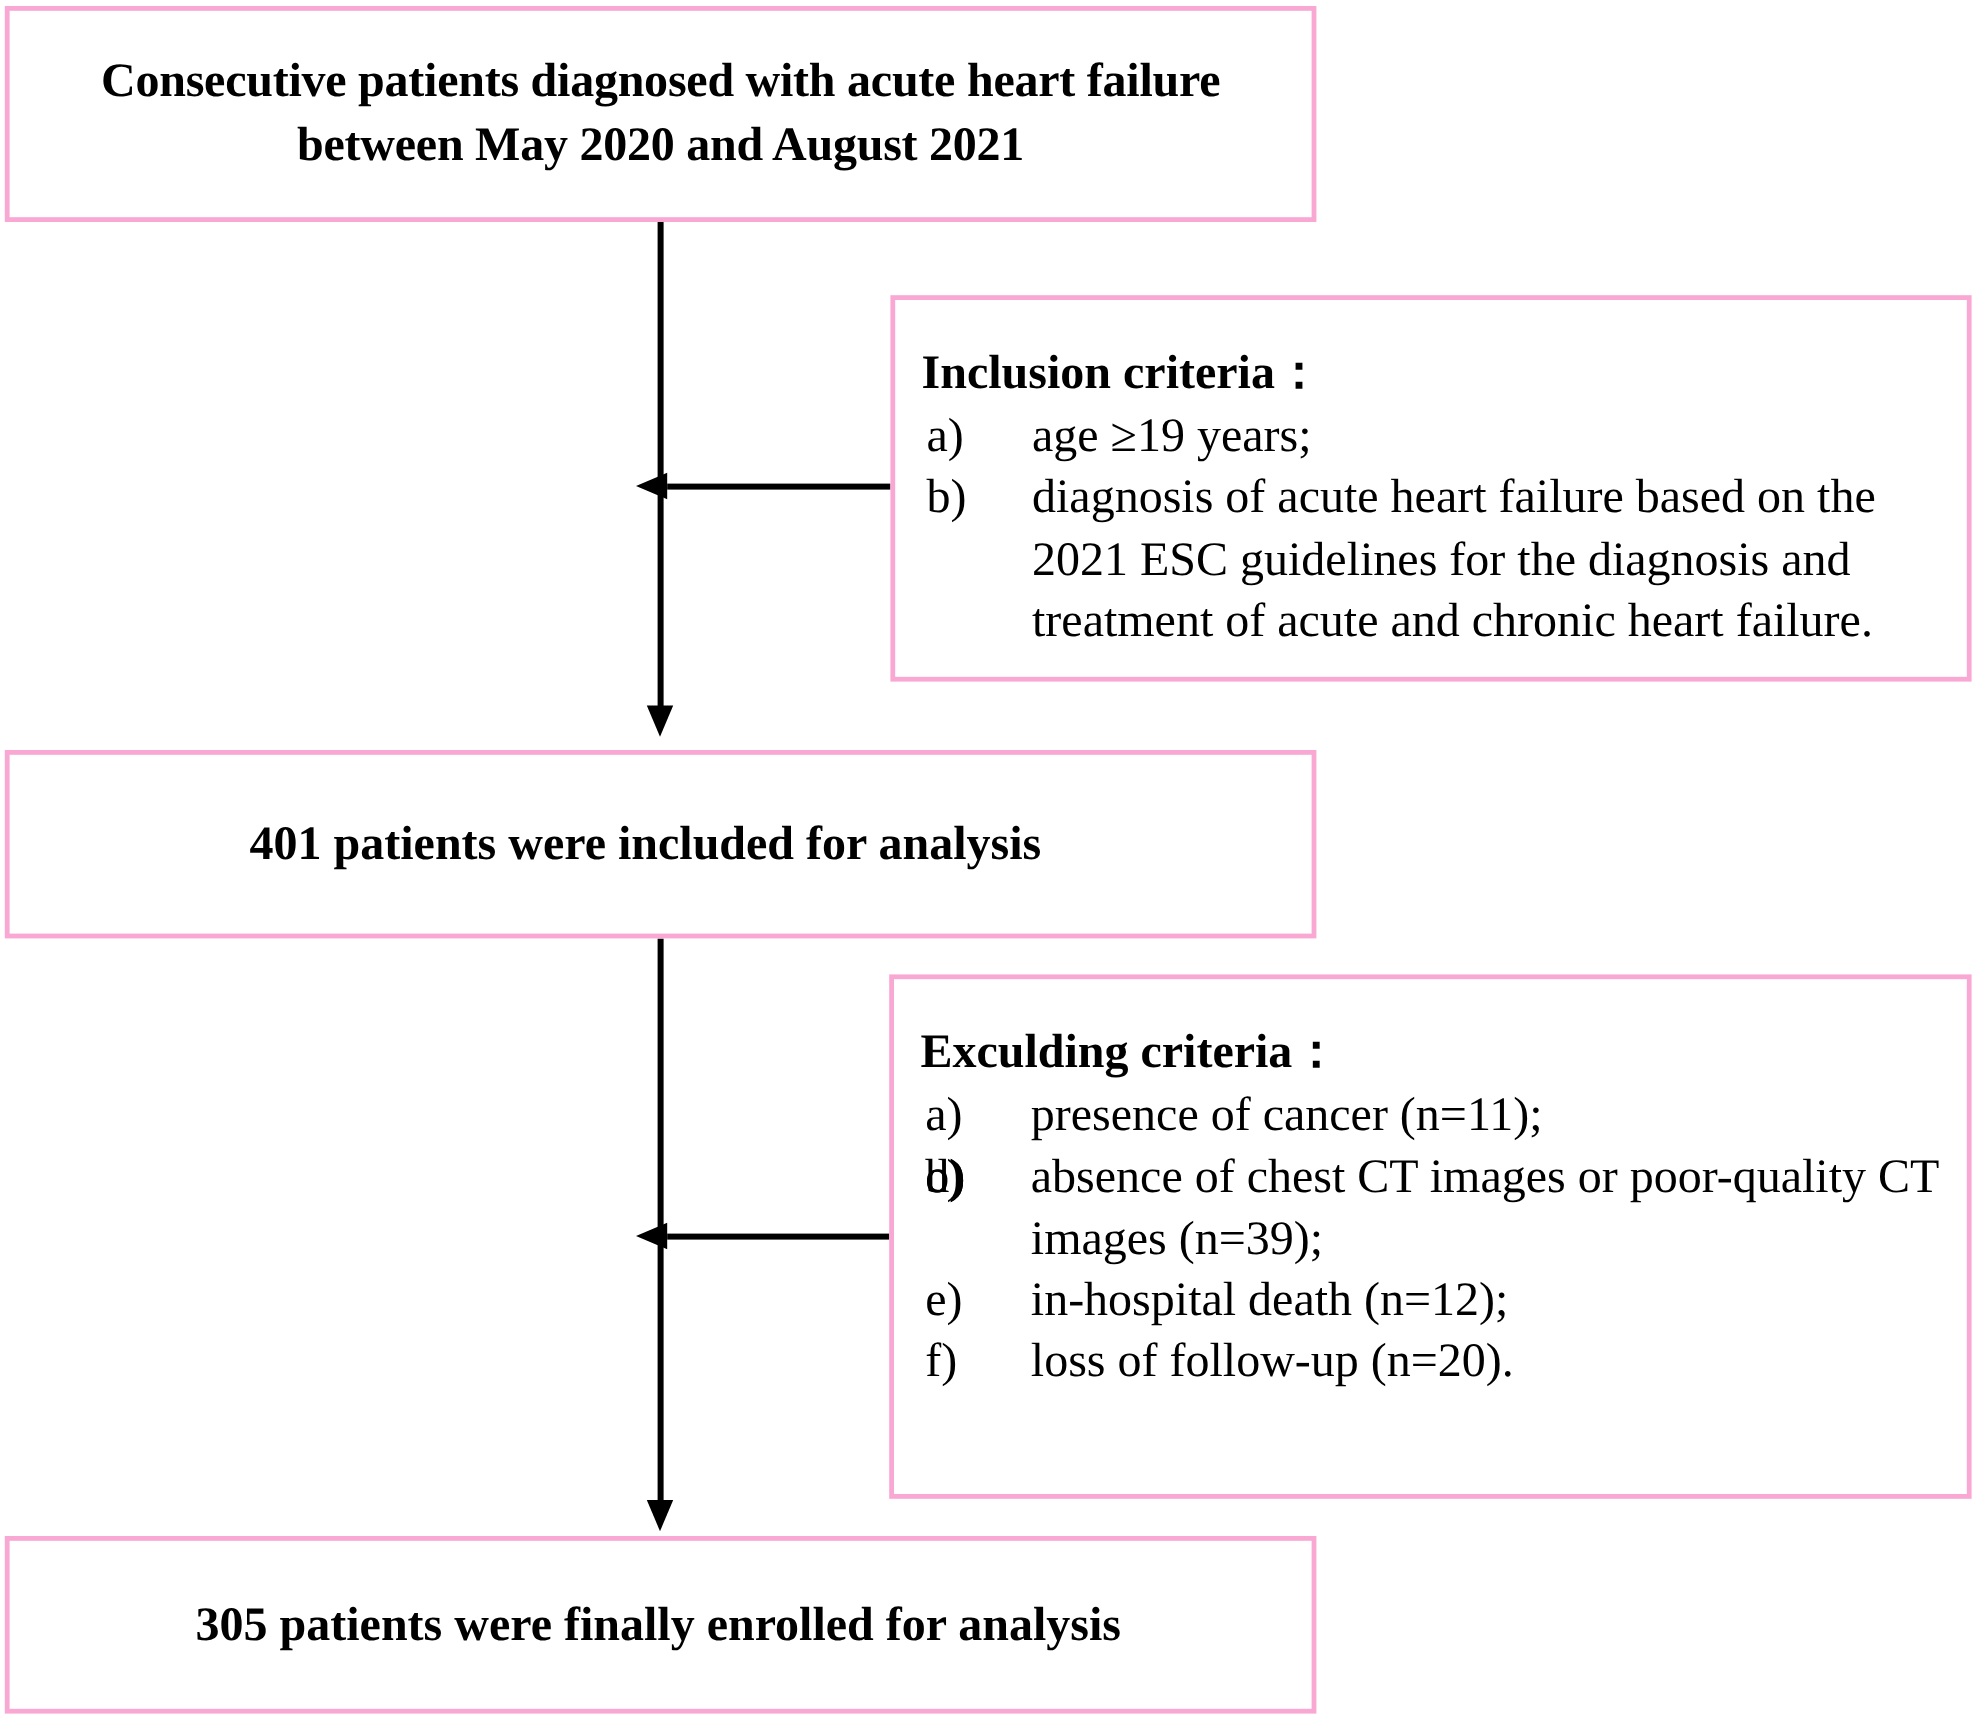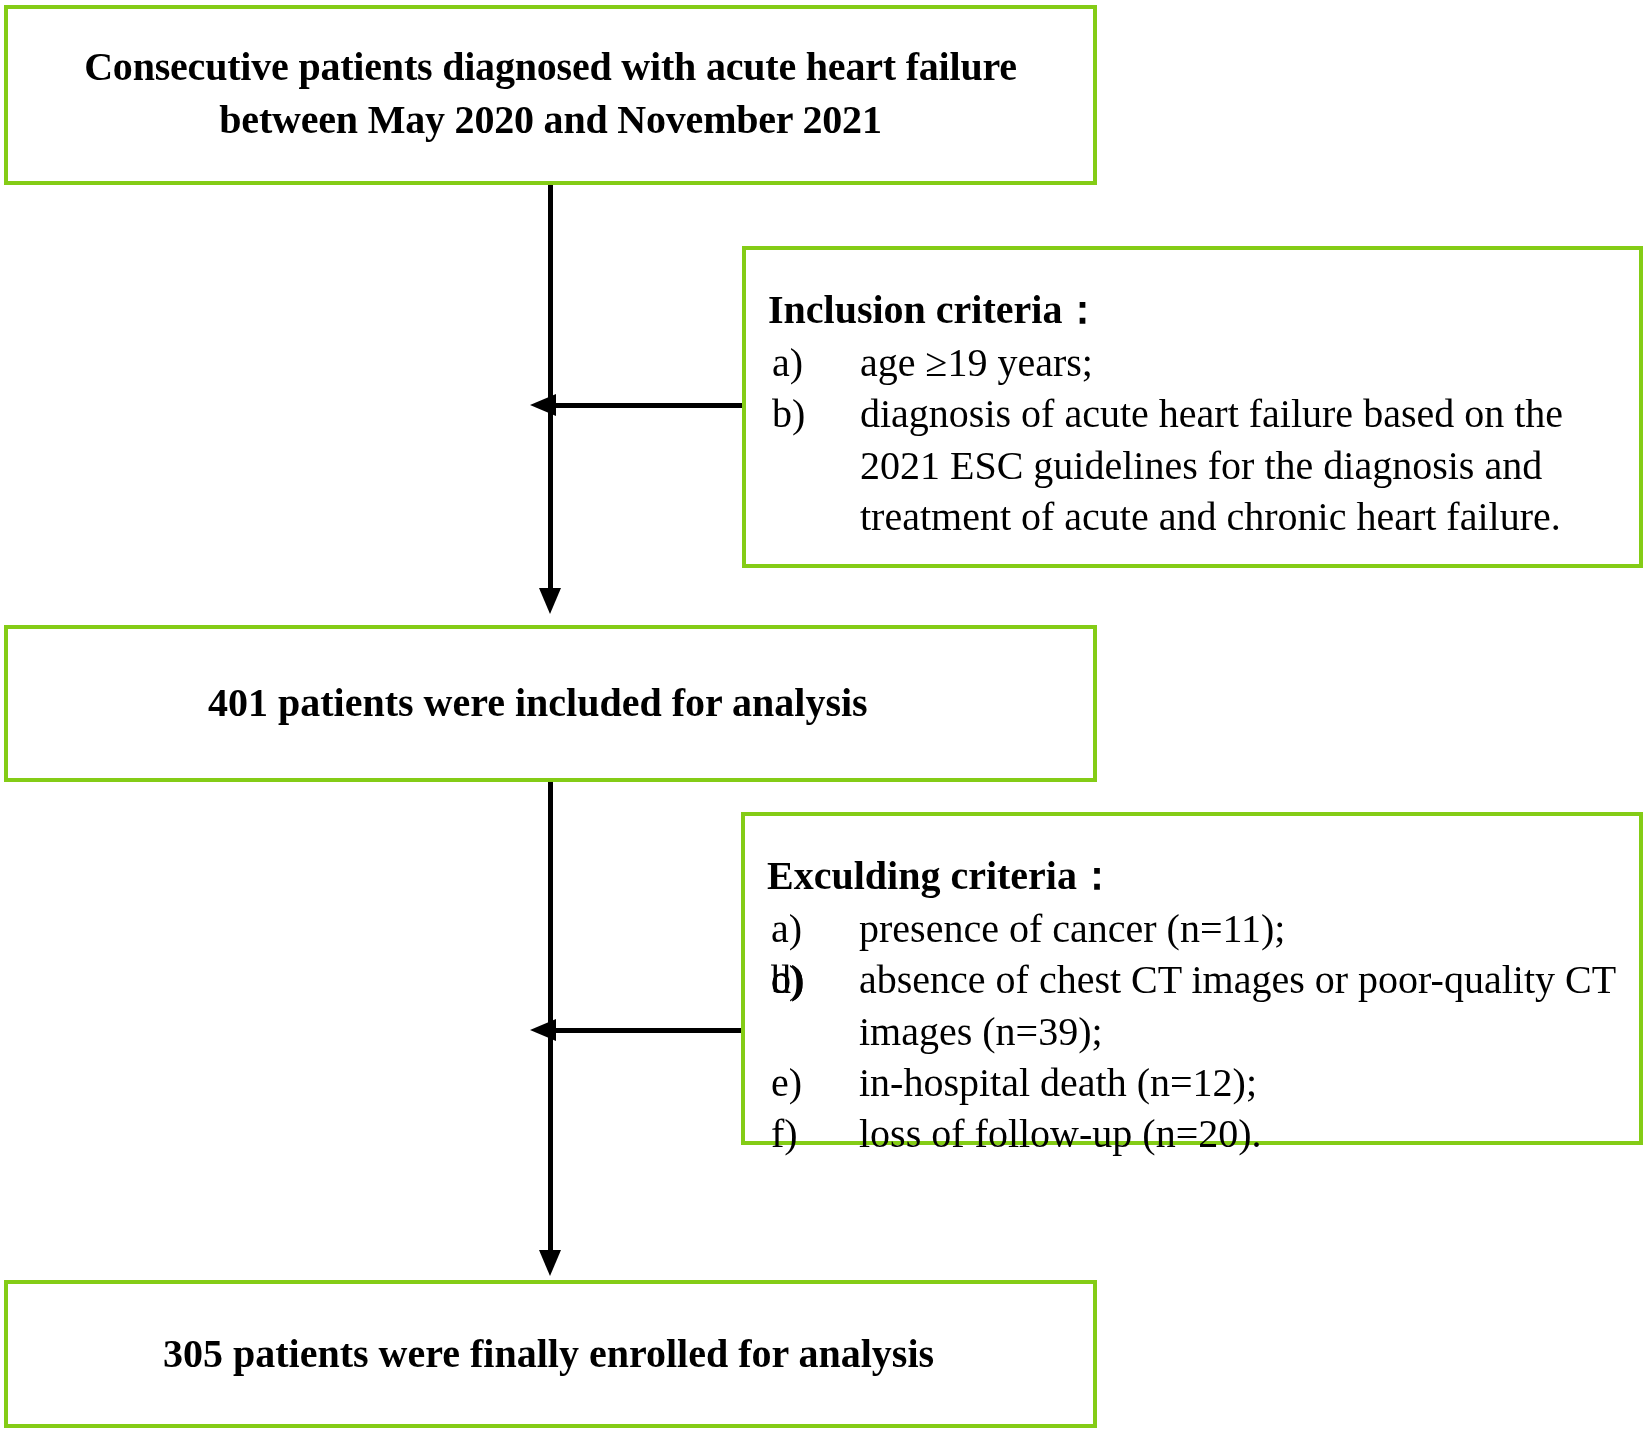--- a/index.html
+++ b/index.html
@@ -12,21 +12,21 @@
     width: 1650px;
     height: 1439px;
     background: #ffffff;
     font-family: "Liberation Serif", "DejaVu Serif", serif;
     color: #000000;
     overflow: hidden;
   }
 
   .box {
     position: absolute;
-    border: 4px solid #84cc16;
+    border: 4px solid #f9a8d4;
     box-sizing: border-box;
     background: #ffffff;
     padding-left: 48px;
   }
 
   .stage-text {
     font-weight: bold;
     font-size: 40px;
     line-height: 1.32;
     letter-spacing: -0.2px;
@@ -126,21 +126,21 @@
 
   <div class="hline" style="left:556px; top:403px; width:188px;"></div>
   <div class="arrow-left" style="left:530px; top:394px;"></div>
 
   <div class="hline" style="left:556px; top:1028px; width:188px;"></div>
   <div class="arrow-left" style="left:530px; top:1019px;"></div>
 
   <div class="box" id="top-box" style="left:4px; top:5px; width:1093px; height:180px;">
     <div class="stage-text">
       <div>Consecutive patients diagnosed with acute heart failure</div>
-      <div>between May 2020 and November 2021</div>
+      <div>between May 2020 and August 2021</div>
     </div>
   </div>
 
   <div class="box" id="inclusion-box" style="left:742px; top:246px; width:901px; height:322px;">
     <div class="criteria-inner">
       <div class="criteria-title">Inclusion criteria：</div>
       <ul class="criteria-list">
         <li class="criteria-item">
           <span class="criteria-marker">a)</span>
           <span>age ≥19 years;</span>
@@ -150,21 +150,21 @@
           <span>diagnosis of acute heart failure based on the 2021 ESC guidelines for the diagnosis and treatment of acute and chronic heart failure.</span>
         </li>
       </ul>
     </div>
   </div>
 
   <div class="box" id="included-box" style="left:4px; top:625px; width:1093px; height:157px;">
     <div class="stage-line" style="left:200px; top:50px;">401 patients were included for analysis</div>
   </div>
 
-  <div class="box" id="exclusion-box" style="left:741px; top:812px; width:902px; height:333px;">
+  <div class="box" id="exclusion-box" style="left:741px; top:812px; width:902px; height:437px;">
     <div class="criteria-inner">
       <div class="criteria-title">Exculding criteria：</div>
       <ul class="criteria-list">
         <li class="criteria-item">
           <span class="criteria-marker">a)</span>
           <span>presence of cancer (n=11);</span>
         </li>
         <li class="criteria-item">
           <span class="criteria-marker">b)</span>
         </li>

